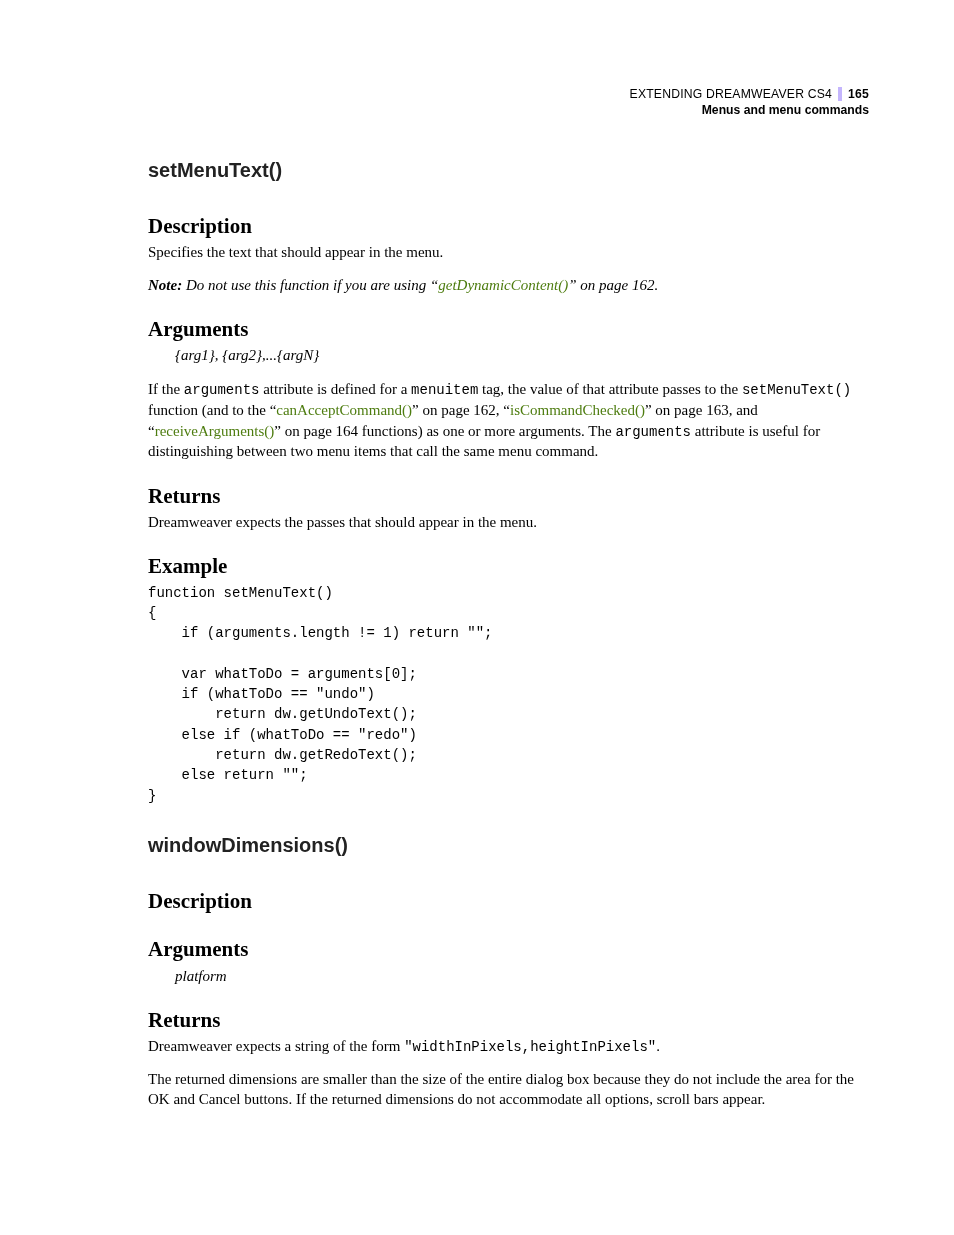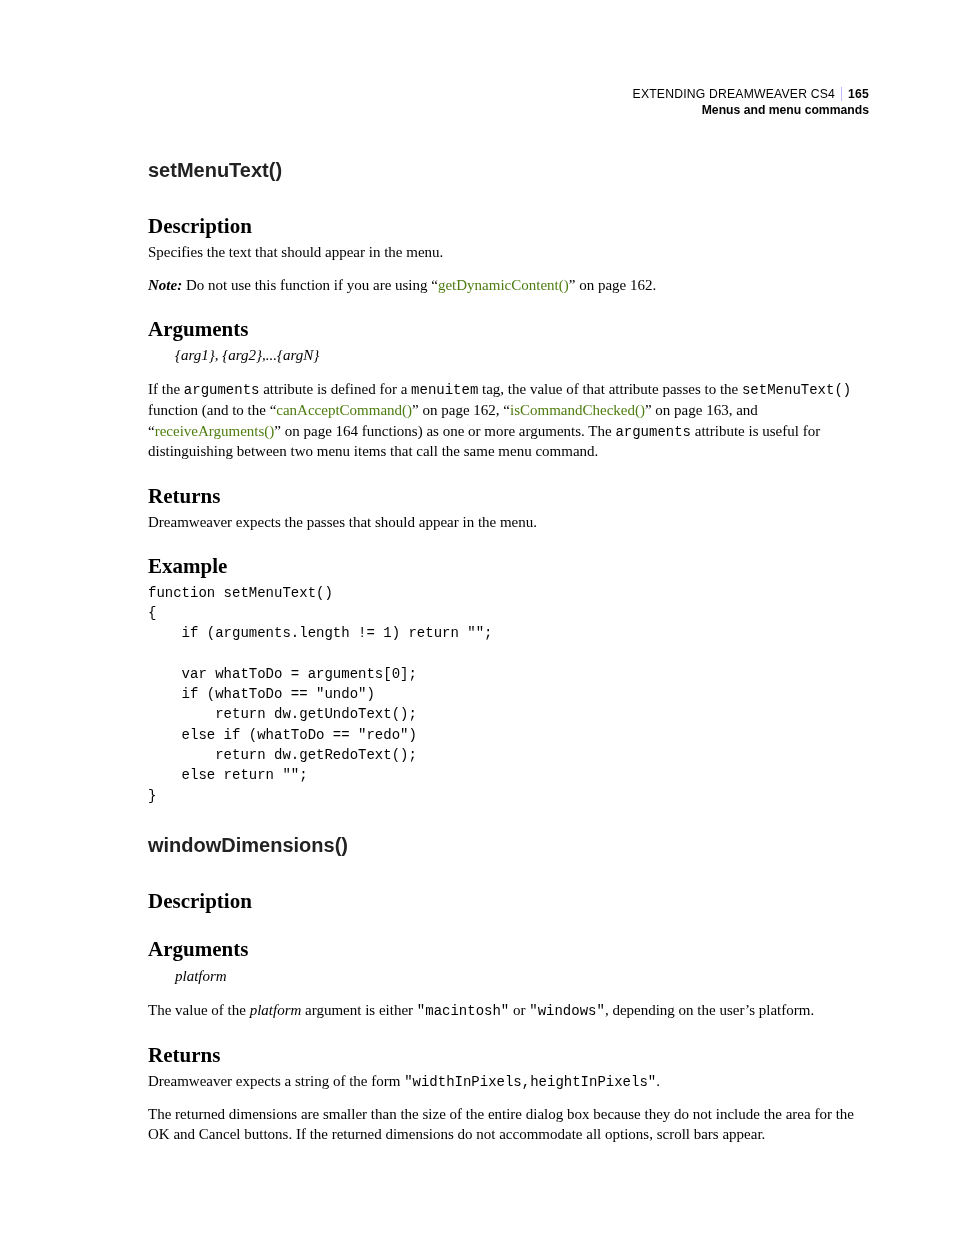--- a/index.html
+++ b/index.html
@@ -24,21 +24,21 @@
     font-family: "Myriad Pro", "Segoe UI", Arial, sans-serif;
     font-size: 12.2px;
     line-height: 1.35;
   }
   .rh-line1 {
     letter-spacing: 0.2px;
   }
   .rh-page {
     font-weight: 700;
     padding-left: 6px;
-    border-left: 1px solid #c4b5fd;
+    border-left: 4px solid #c4b5fd;
     margin-left: 6px;
   }
   .rh-line2 {
     font-weight: 700;
   }
   .content {
     padding-top: 72px;
     font-size: 15px;
     line-height: 1.35;
   }
@@ -63,20 +63,21 @@
   .args {
     font-style: italic;
     margin-bottom: 14px;
     margin-left: 27px;
   }
   .note-lead {
     font-weight: 700;
     font-style: italic;
   }
   .note-body {
+    font-style: italic;
   }
   a.xref {
     color: #4d7c0f;
     text-decoration: none;
   }
   code, .mono {
     font-family: "Courier New", Courier, monospace;
     font-size: 14px;
   }
   pre.code {
@@ -143,23 +144,20 @@
 
     <h2 class="api">windowDimensions()</h2>
 
     <div class="block">
       <p class="subhead">Description</p>
     </div>
 
     <div class="block">
       <p class="subhead">Arguments</p>
       <p class="args">platform</p>
-      <p class="tight">
-        <span>The value of the </span><em>platform</em><span> argument is either </span><code>"macintosh"</code><span> or </span><code>"windows"</code><span>, depending on the user’s platform.</span>
-      </p>
     </div>
 
     <div class="block">
       <p class="subhead">Returns</p>
       <p>
         <span>Dreamweaver expects a string of the form </span><code>"widthInPixels,heightInPixels"</code><span>.</span>
       </p>
       <p>The returned dimensions are smaller than the size of the entire dialog box because they do not include the area for the OK and Cancel buttons. If the returned dimensions do not accommodate all options, scroll bars appear.</p>
     </div>
 

